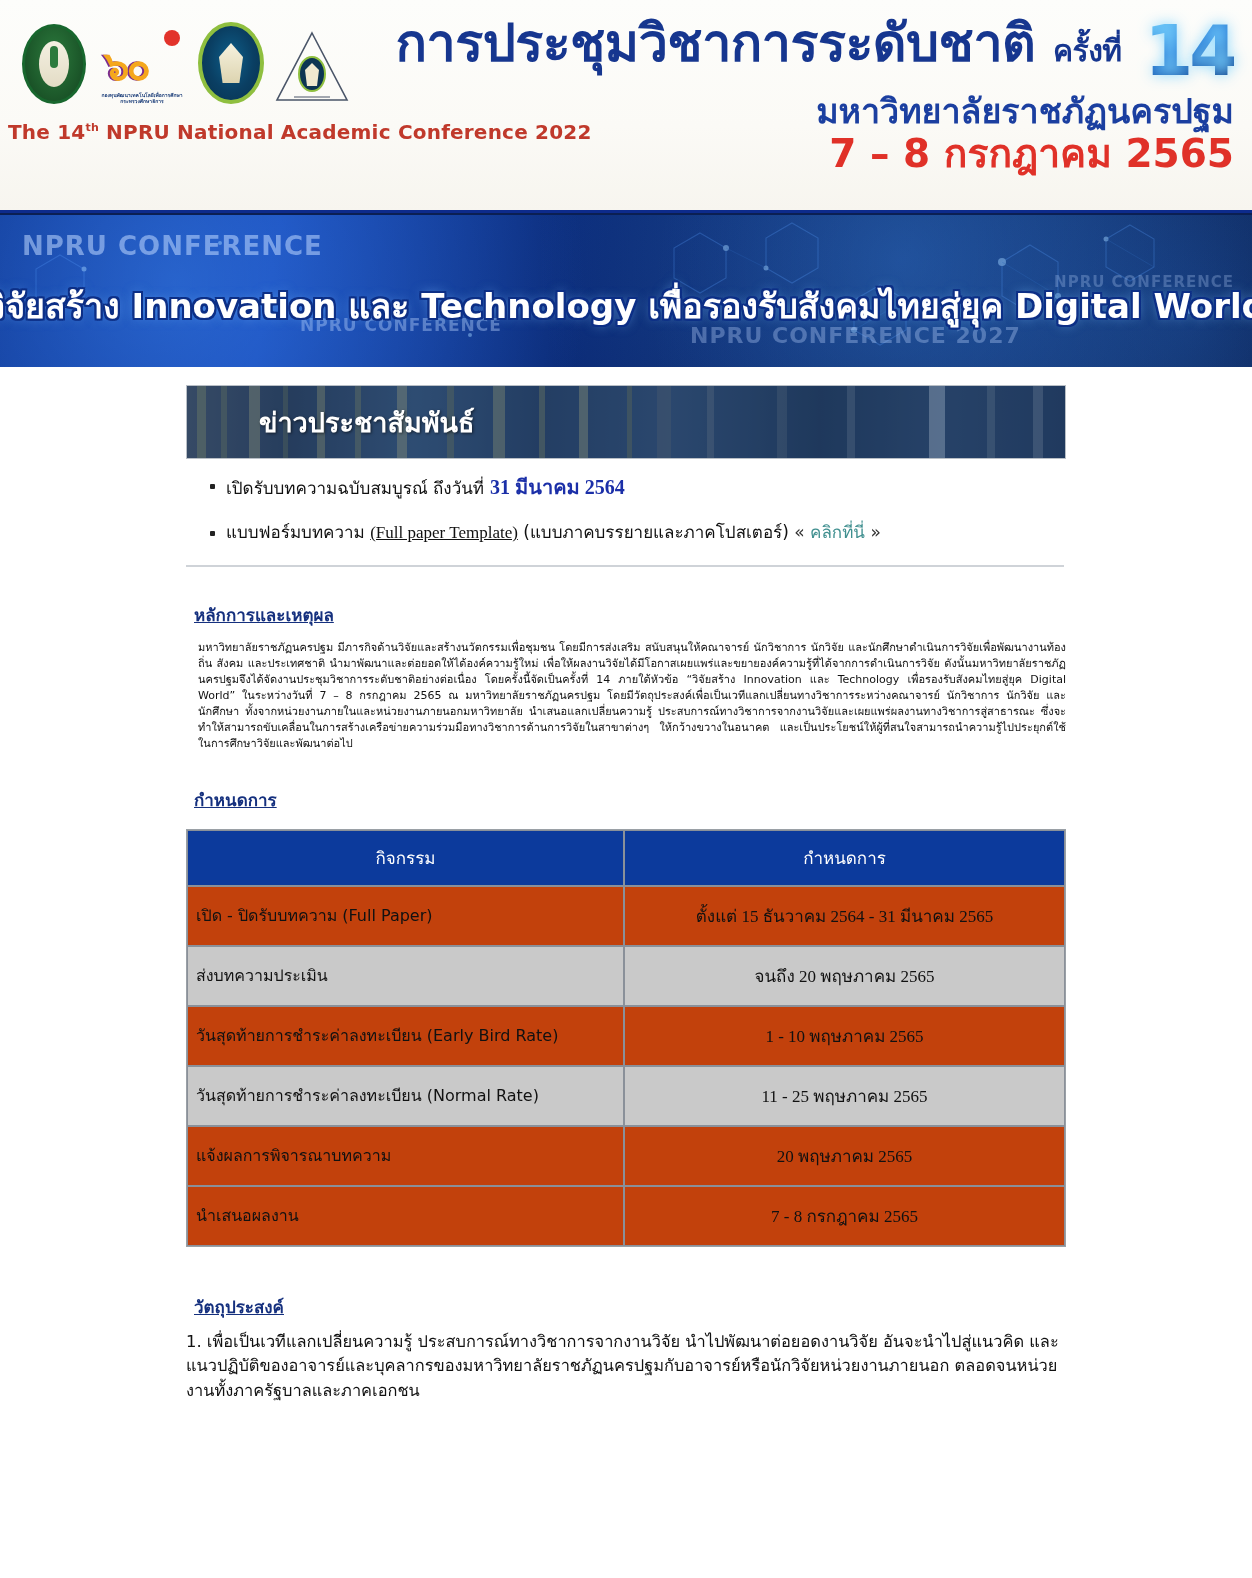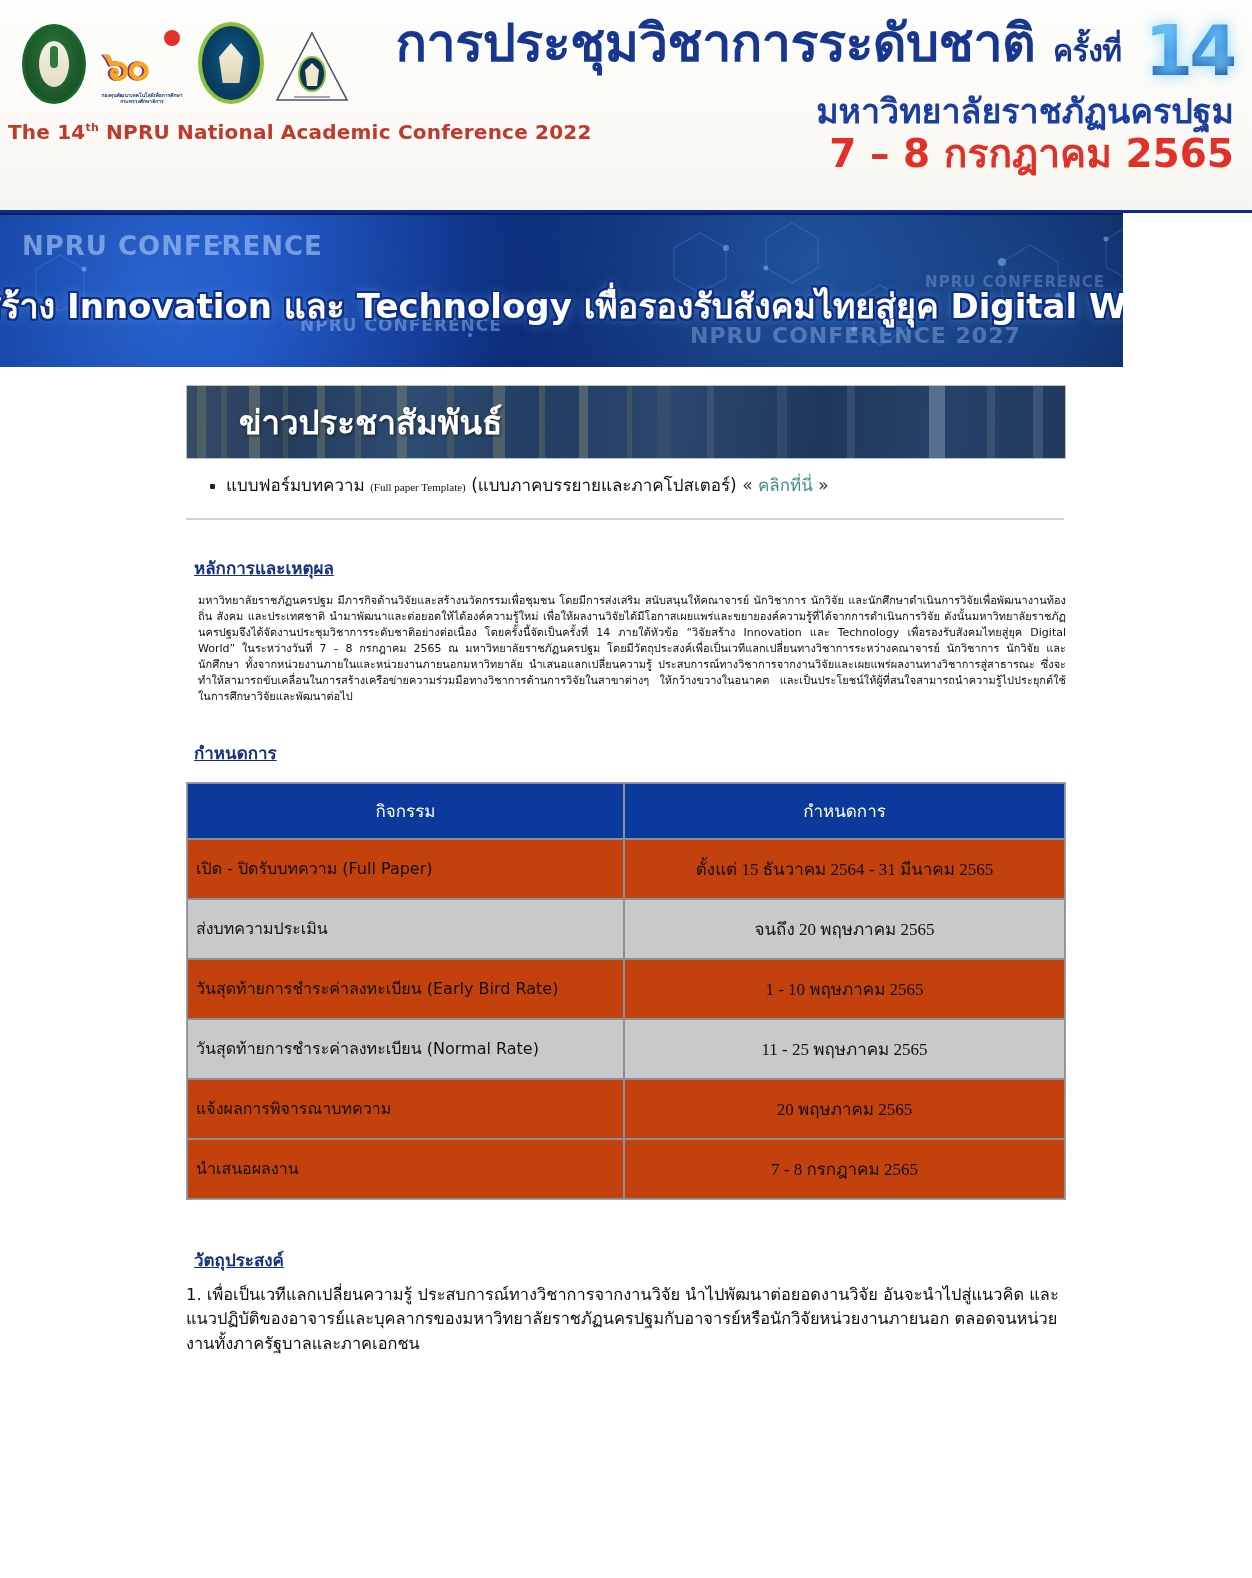--- a/index.html
+++ b/index.html
@@ -106,21 +106,21 @@
     margin-top:8px;font-family:"DejaVu Sans",sans-serif;
     font-size:34px;font-weight:600;color:#1b3fa0;white-space:nowrap;
   }
   .thTitle3{
     margin-top:6px;font-family:"DejaVu Sans",sans-serif;
     font-size:39px;font-weight:700;color:#e03128;white-space:nowrap;
   }
 
   
   .banner{
-    position:relative;width:1123px;height:152px;overflow:hidden;
+    position:relative;width:1252px;height:152px;overflow:hidden;
     background:
       radial-gradient(circle at 14% 45%,rgba(70,150,255,.45) 0%,rgba(70,150,255,0) 38%),
       radial-gradient(circle at 72% 30%,rgba(60,140,240,.40) 0%,rgba(60,140,240,0) 40%),
       radial-gradient(circle at 95% 70%,rgba(40,110,210,.35) 0%,rgba(40,110,210,0) 45%),
       linear-gradient(100deg,#0a2f8c 0%,#123fae 22%,#0b2a74 48%,#0a1f52 70%,#091a44 100%);
     border-top:2px solid #0b1f52;
   }
   .banner .hexes{position:absolute;inset:0;opacity:.55;}
   .banner .ghost1{
     position:absolute;left:22px;top:16px;
@@ -158,42 +158,42 @@
     position:relative;width:880px;margin:0 auto;padding-top:18px;
   }
 
   .newsBanner{
     position:relative;width:878px;height:72px;overflow:hidden;
     border:1px solid #b9bfc6;
     background:linear-gradient(92deg,#4a5a6e 0%,#2c4260 12%,#3b5e86 26%,#27436a 40%,#35557e 55%,#1f3a5e 72%,#2d4b73 86%,#223c62 100%);
   }
   .newsBanner .streaks{position:absolute;inset:0;}
   .newsBanner .nbTitle{
-    position:absolute;left:52px;top:50%;transform:translateY(-50%);
+    position:absolute;left:72px;top:50%;transform:translateY(-50%);
     font-family:Liberation Mono, monospace;
-    font-size:33px;font-weight:700;color:#ffffff;white-space:nowrap;
+    font-size:27px;font-weight:700;color:#ffffff;white-space:nowrap;
     text-shadow:1px 1px 3px rgba(0,0,0,.6);
   }
 
   ul.newsList{margin:16px 0 0 0;padding:0 0 0 40px;list-style:none;}
   ul.newsList li{
     position:relative;margin:0 0 22px 0;
     font-family:"DejaVu Sans",sans-serif;font-size:17px;color:#111;
     line-height:1.25;
   }
   ul.newsList li:before{
     content:"";position:absolute;left:-16px;top:9px;
     width:5px;height:5px;background:#222;border-radius:1px;
   }
   .dateHL{
     color:#1b2fa8;font-weight:700;font-size:20px;
     font-family:"Liberation Serif","DejaVu Serif",serif;
     padding-left:6px;
   }
-  .serifInline{font-family:"Liberation Serif","DejaVu Serif",serif;font-size:11px;}
+  .serifInline{font-family:"Liberation Serif","DejaVu Serif",serif;font-size:17px;text-decoration:underline;}
   .lnk{color:#3f8f8f;text-decoration:none;}
   .chev{color:#333;font-family:"DejaVu Sans",sans-serif;}
 
   .divider{
     width:878px;height:0;border-top:2px solid #cfd3d8;margin:6px 0 0 0;
   }
 
   h3.sec{
     margin:34px 0 0 8px;
     font-family:"DejaVu Sans",sans-serif;
@@ -349,20 +349,23 @@
           <rect x="846" y="0" width="10" height="72" fill="#7c90a6"></rect>
         </g>
         <rect x="0" y="0" width="878" height="72" fill="#20375a" opacity=".45"></rect>
       </svg>
       <div class="nbTitle">ข่าวประชาสัมพันธ์</div>
     </div>
 
     
     <ul class="newsList">
       <li>
+        <span>เปิดรับบทความฉบับสมบูรณ์ ถึงวันที่</span><span class="dateHL">31 มีนาคม 2564</span>
+      </li>
+      <li>
         <span>แบบฟอร์มบทความ</span>
         <span class="serifInline">(Full paper Template)</span>
         <span>(แบบภาคบรรยายและภาคโปสเตอร์)</span>
         <span class="chev">«</span>
         <a href="#" class="lnk">คลิกที่นี่</a>
         <span class="chev">»</span>
       </li>
     </ul>
 
     <div class="divider"></div>

